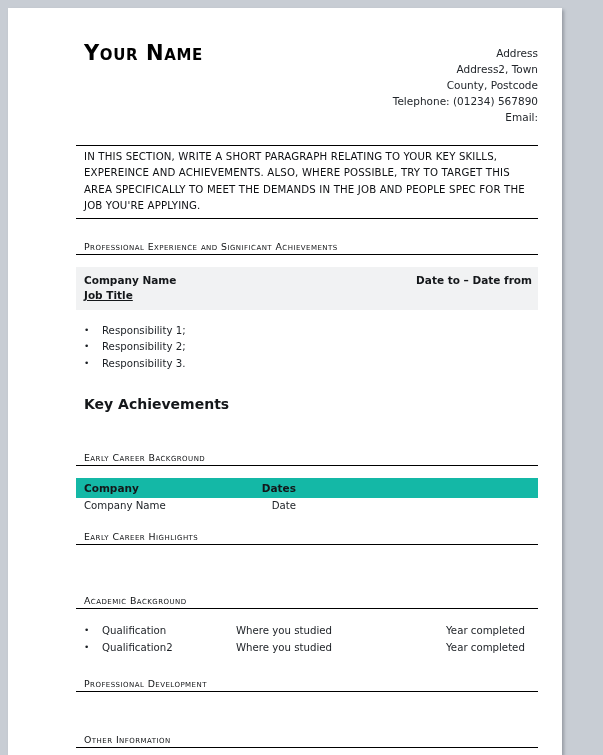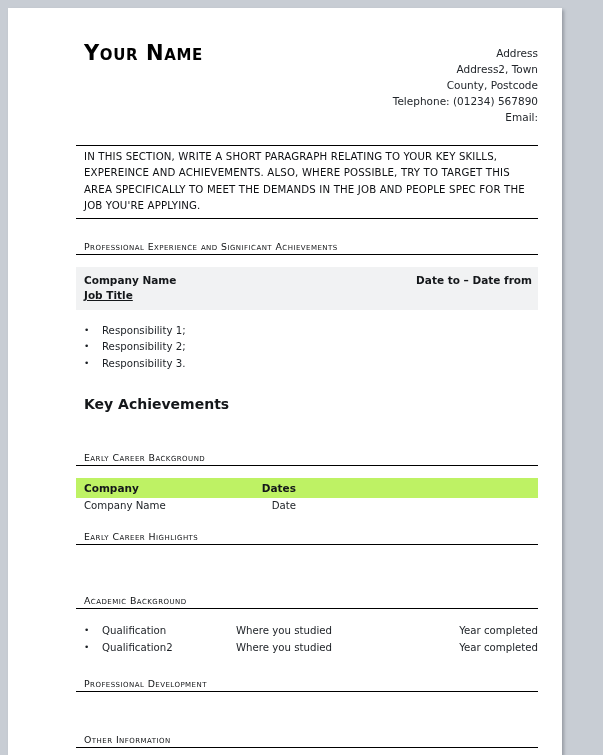--- a/index.html
+++ b/index.html
@@ -127,21 +127,21 @@
     font-weight: bold;
     color: #14171a;
     padding-left: 8px;
     margin-top: 24px;
   }
 
   
   .tbl { margin-top: 12px; }
   .tbl-head {
     display: flex;
-    background: #bef264;
+    background: #14b8a6;
     font-size: 10.5px;
     font-weight: bold;
     color: #14171a;
     padding: 4px 6px 4px 8px;
   }
   .tbl-row {
     display: flex;
     font-size: 10.2px;
     color: #1b1f24;
     padding: 2px 6px 2px 8px;
@@ -154,21 +154,21 @@
   .acad { margin-top: 14px; padding-left: 8px; }
   .acad-row {
     display: flex;
     font-size: 10.2px;
     color: #1b1f24;
     line-height: 1.62;
   }
   .acad-dot { width: 18px; flex: 0 0 18px; font-size: 9px; line-height: 1.75; }
   .acad-q { flex: 0 0 134px; }
   .acad-w { flex: 1 1 auto; }
-  .acad-y { flex: 0 0 92px; text-align: right; }
+  .acad-y { flex: 0 0 92px; }
 
   .blank-sm { height: 42px; }
   .blank-md { height: 50px; }
 </style>
 </head>
 <body>
 
 <div class="page">
   <div class="content">
 

